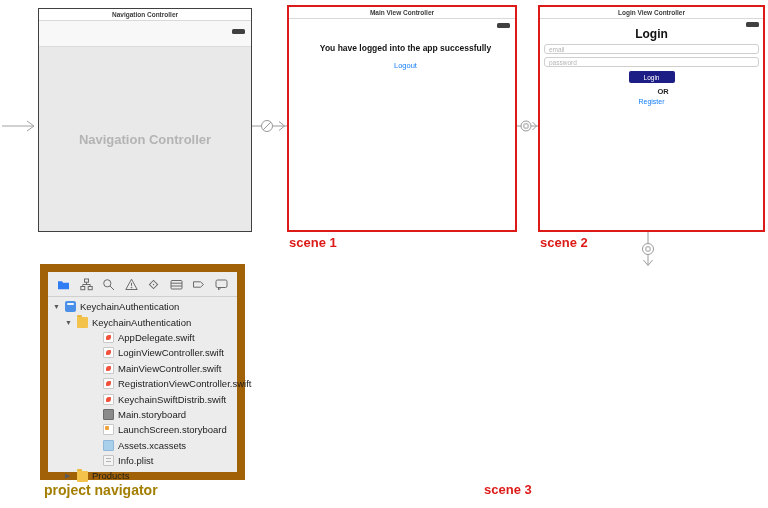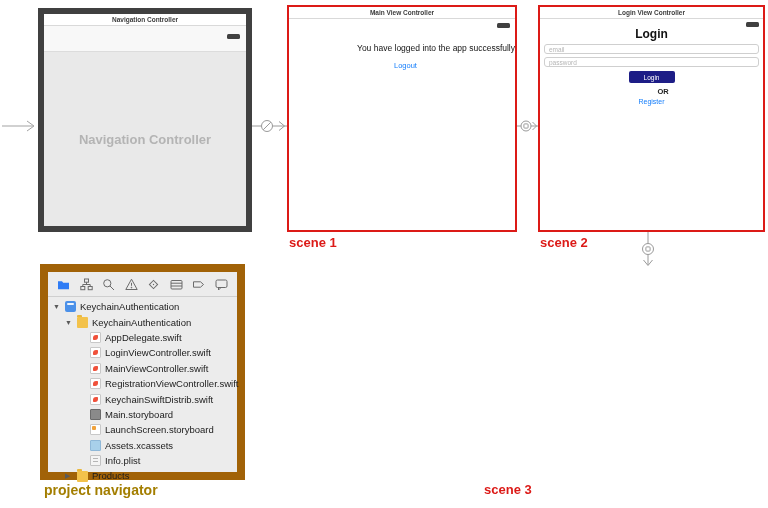--- a/index.html
+++ b/index.html
@@ -2,37 +2,37 @@
 <html><head>
 <meta charset="utf-8">
 <style>
   * { margin:0; padding:0; box-sizing:border-box; }
   html,body { background:#ffffff; }
   body { font-family:"Liberation Sans","DejaVu Sans",sans-serif; }
   #canvas { position:relative; width:768px; height:508px; background:#ffffff; overflow:hidden; }
 
   
   .vc-box { position:absolute; background:#ffffff; }
-  .plain-border { border:6px solid #404040; }
+  .plain-border { border:1px solid #404040; }
   .red-border { border:2px solid #dc1a17; }
   .titlebar { height:12px; background:#ffffff; border-bottom:1px solid #d9d9d9;
               display:flex; align-items:center; justify-content:center;
               font-size:6.5px; font-weight:bold; color:#3c3c3c; letter-spacing:0; }
   .battery { position:absolute; width:13px; height:5px; background:#404040; border-radius:1.5px; }
   .caption { position:absolute; font-size:13px; font-weight:bold; color:#dc1a17; }
 
   
   .nav-inner { position:absolute; left:0; right:0; top:12px; bottom:0; display:flex; flex-direction:column; }
   .nav-bar { height:26px; background:#f8f8f8; border-bottom:1px solid #dcdcdc; position:relative; }
   .nav-body { flex:1; background:#e9e9e9; display:flex; align-items:center; justify-content:center; }
   .nav-body-label { font-size:13px; font-weight:bold; color:#b4b4b4; }
 
   
-  .s1-msg { position:absolute; left:0; right:0; top:36px; text-align:right;
-            font-size:8.5px; font-weight:normal; color:#141414;margin-left:7px; }
+  .s1-msg { position:absolute; left:0; right:0; top:36px; text-align:center;
+            font-size:8.5px; font-weight:bold; color:#141414;margin-left:7px; }
   .link { color:#157efb; font-size:7.5px; text-align:center; cursor:pointer; }
   .s1-logout { position:absolute; left:7px; right:0; top:54px; }
 
   
   .scene-heading { position:absolute; left:0; right:0; text-align:center;
                    font-size:12px; font-weight:bold; color:#111; }
   .tf { position:absolute; left:4px; right:4px; height:10px; border:1px solid #cfcfcf;
         border-radius:3px; background:#fff; font-size:6.5px; color:#333; padding:0 4px;
         font-family:"Liberation Sans","DejaVu Sans",sans-serif; outline:none; }
   .tf::placeholder { color:#b5b5b5; }
@@ -51,21 +51,21 @@
 
   
   #navigator { position:absolute; left:40px; top:264px; width:205px; height:216px;
                background:#ececec; border:8px solid #a16207; }
   .nav-toolbar { height:25px; display:flex; align-items:center; justify-content:space-between;
                  padding:0 9px; border-bottom:1px solid #cfcfcf; }
   .tb-icon { width:13px; height:13px; display:block; cursor:pointer; }
   .tree { padding-top:2px; }
   .tree-row { display:flex; align-items:center; height:15.4px; font-size:9.5px; color:#1b1b1b;
               white-space:nowrap; cursor:default; }
-  .ind0 { padding-left:5px; } .ind1 { padding-left:17px; } .ind2 { padding-left:42px; }
+  .ind0 { padding-left:5px; } .ind1 { padding-left:17px; } .ind2 { padding-left:42px;margin-left:13px; }
   .disc { width:12px; font-size:7px; color:#5a5a5a; flex:none; }
   .ti { width:11px; height:11px; display:inline-block; margin-right:4px; flex:none; position:relative; }
   .ti-xcodeproj { background:#4a90e9; border-radius:2px; }
   .ti-xcodeproj::after { content:""; position:absolute; left:2px; right:2px; top:2px; height:2px;
                          background:rgba(255,255,255,.9); border-radius:1px; }
   .ti-folder { background:#f3c24b; border-radius:1px; margin-top:1px; }
   .ti-folder::before { content:""; position:absolute; top:-2px; left:0; width:5px; height:2px;
                        background:#eab83e; border-radius:1px 1px 0 0; }
   .ti-swift { background:#ffffff; border:1px solid #c8c8c8; border-radius:1px; }
   .ti-swift::after { content:""; position:absolute; left:2px; top:2px; width:5px; height:5px;

